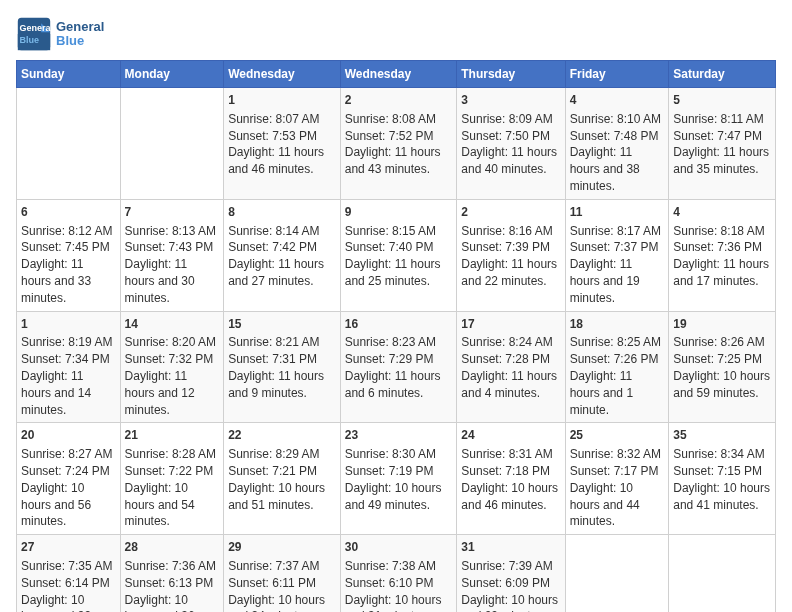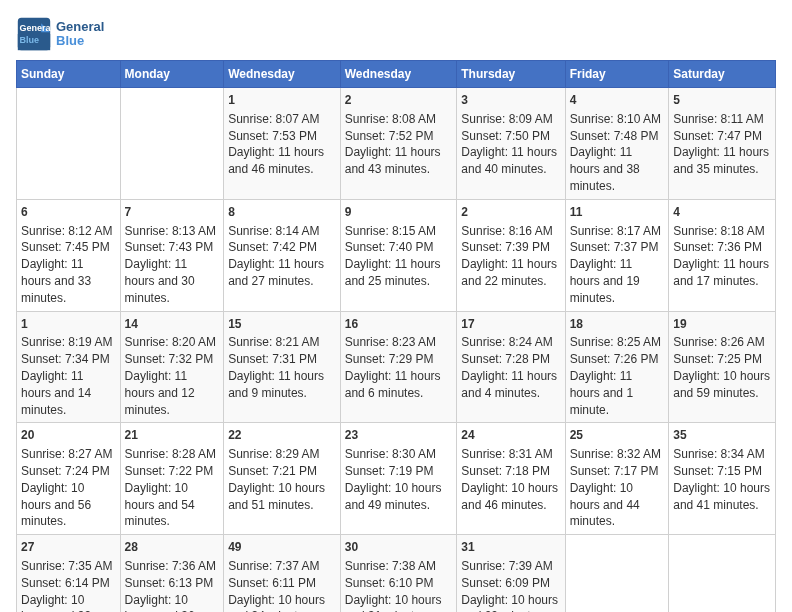--- a/index.html
+++ b/index.html
@@ -231,21 +231,21 @@
       <tr>
         <td>
           <span class="day-num">27</span>
           <div class="day-info">Sunrise: 7:35 AM<br>Sunset: 6:14 PM<br>Daylight: 10 hours and 39 minutes.</div>
         </td>
         <td>
           <span class="day-num">28</span>
           <div class="day-info">Sunrise: 7:36 AM<br>Sunset: 6:13 PM<br>Daylight: 10 hours and 36 minutes.</div>
         </td>
         <td>
-          <span class="day-num">49</span>
+          <span class="day-num">29</span>
           <div class="day-info">Sunrise: 7:37 AM<br>Sunset: 6:11 PM<br>Daylight: 10 hours and 34 minutes.</div>
         </td>
         <td>
           <span class="day-num">30</span>
           <div class="day-info">Sunrise: 7:38 AM<br>Sunset: 6:10 PM<br>Daylight: 10 hours and 31 minutes.</div>
         </td>
         <td>
           <span class="day-num">31</span>
           <div class="day-info">Sunrise: 7:39 AM<br>Sunset: 6:09 PM<br>Daylight: 10 hours and 29 minutes.</div>
         </td>

